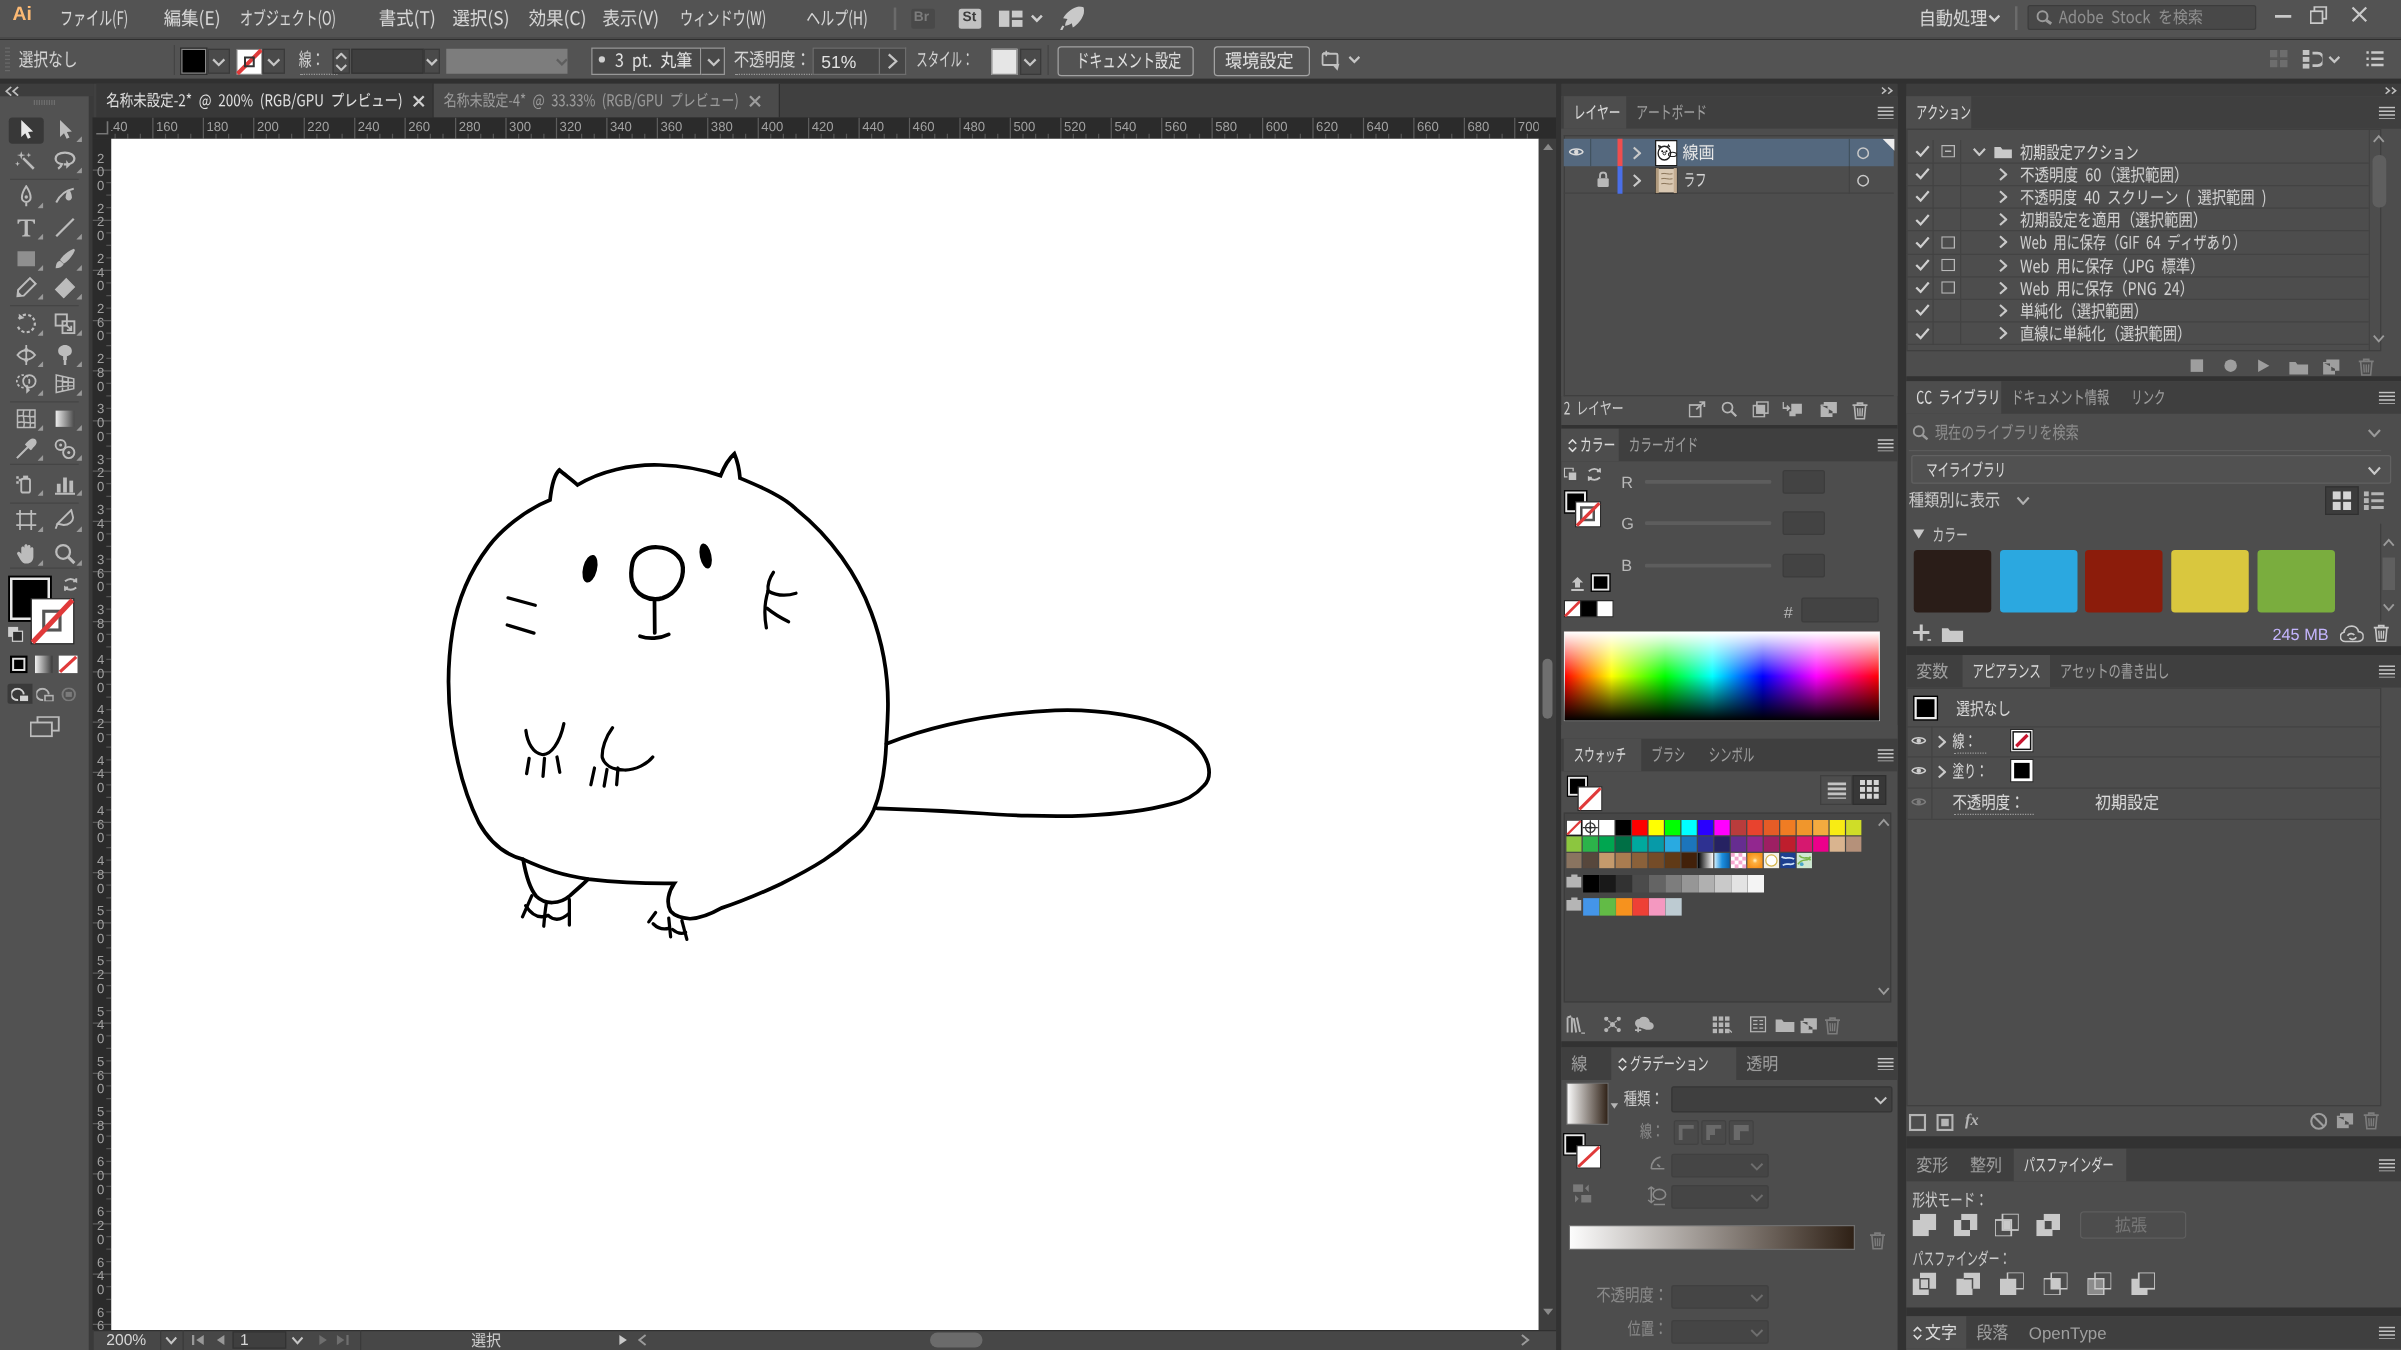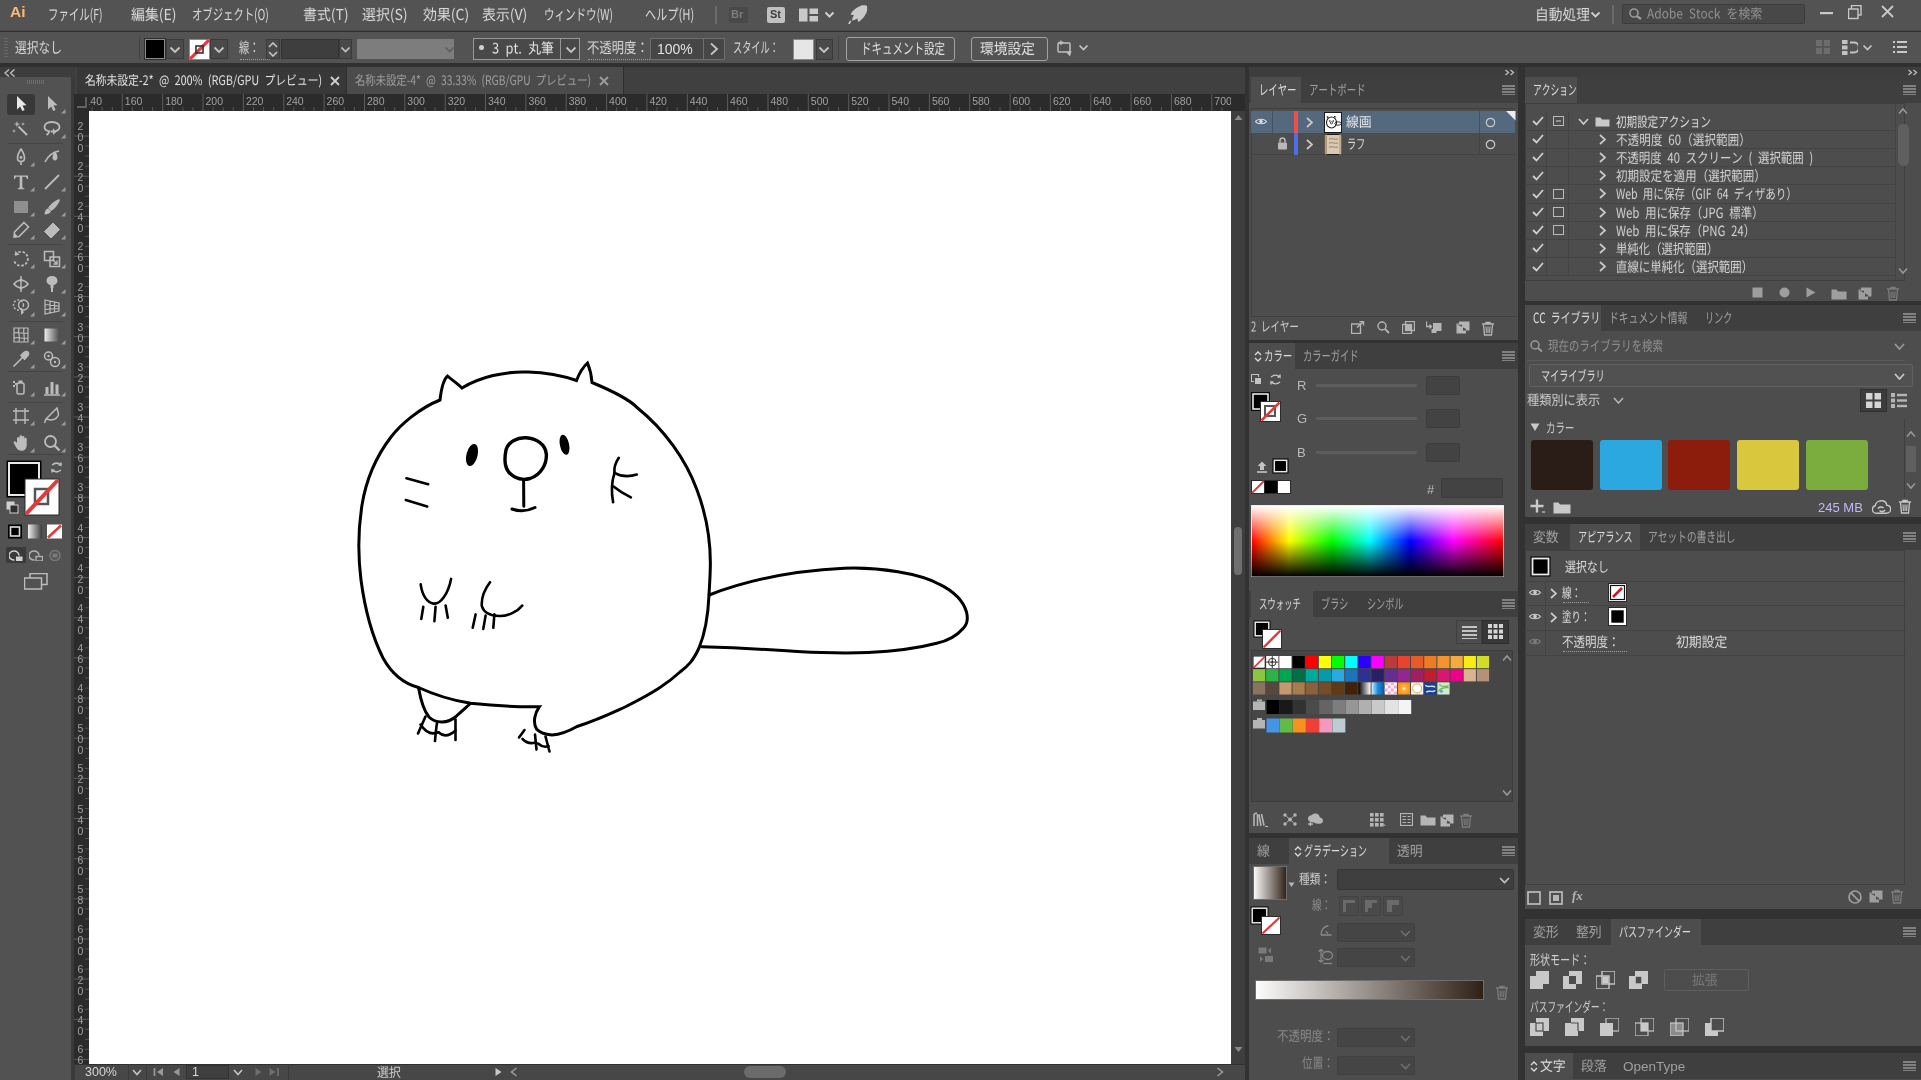--- a/index.html
+++ b/index.html
@@ -396,21 +396,21 @@
     <g fill="#d4d4d4" stroke="#d4d4d4" stroke-width="7" transform="translate(0 15.00) scale(0.01233 -0.01500)">
       <use href="#q61" x="0"></use>
       <use href="#q62" x="1000"></use>
       <use href="#q63" x="2000"></use>
       <use href="#q64" x="3000"></use>
       <use href="#q55" x="4000"></use>
     </g>
   </svg>
 <div class="a" style="left:588px;top:58.5px;width:62px;height:1px;border-bottom:1px dotted #9a9a9a"></div>
 <div class="a" style="left:650px;top:38px;width:54px;height:22px;background:#464646;border:1px solid #6e6e6e"></div>
-<div class="a" style="left:657px;top:41px;font:14px 'Liberation Sans',sans-serif;color:#e2e2e2">100%</div>
+<div class="a" style="left:657px;top:41px;font:14px 'Liberation Sans',sans-serif;color:#e2e2e2">51%</div>
 <div class="a" style="left:704px;top:38px;width:21px;height:22px;background:#464646;border:1px solid #6e6e6e;border-left:none"></div>
 <svg class="a" style="left:709px;top:42px" width="10" height="14">
     <path d="M2 1.5 L8 7 L2 12.5" stroke="#c5c5c5" stroke-width="1.8" fill="none"></path>
   </svg>
 <svg class="a" style="left:733.0px;top:38.3px" width="48" height="19">
     <g fill="#d4d4d4" stroke="#d4d4d4" stroke-width="7" transform="translate(0 15.00) scale(0.00915 -0.01500)">
       <use href="#q65" x="0"></use>
       <use href="#q66" x="1000"></use>
       <use href="#q2" x="2000"></use>
       <use href="#q3" x="3000"></use>
@@ -1170,21 +1170,21 @@
   </svg>
 <div class="a" style="left:1231px;top:111px;width:14px;height:953px;background:#3e3e3e"></div>
 <svg class="a" style="left:1234px;top:114px" width="9" height="7">
     <path d="M0.5 6 L4.5 1 L8.5 6 Z" fill="#8a8a8a"></path>
   </svg>
 <svg class="a" style="left:1234px;top:1046px" width="9" height="7">
     <path d="M0.5 1 L4.5 6 L8.5 1 Z" fill="#8a8a8a"></path>
   </svg>
 <div class="a" style="left:1234px;top:527px;width:8px;height:48px;background:#6f6f6f;border-radius:4px"></div>
 <div class="a" style="left:75px;top:1064px;width:1170px;height:16px;background:#474747;border-top:1px solid #303030"></div>
-<div class="a" style="left:85px;top:1065px;font:12.5px 'Liberation Sans',sans-serif;color:#d6d6d6">300%</div>
+<div class="a" style="left:85px;top:1065px;font:12.5px 'Liberation Sans',sans-serif;color:#d6d6d6">200%</div>
 <div class="a" style="left:128px;top:1064px;width:1px;height:16px;background:#3a3a3a"></div>
 <svg class="a" style="left:132px;top:1069px" width="10" height="7">
     <path d="M1 1 L5 5.5 L9 1" stroke="#c5c5c5" stroke-width="1.6" fill="none"></path>
   </svg>
 <div class="a" style="left:146px;top:1064px;width:1px;height:16px;background:#3a3a3a"></div>
 <svg class="a" style="left:153px;top:1067px" width="11" height="10">
     <path d="M1.5 1 L1.5 9" stroke="#989898" stroke-width="1.8"></path>
     <path d="M10 1 L4 5 L10 9 Z" fill="#989898"></path>
   </svg>
 <svg class="a" style="left:171px;top:1067px" width="9" height="10">

